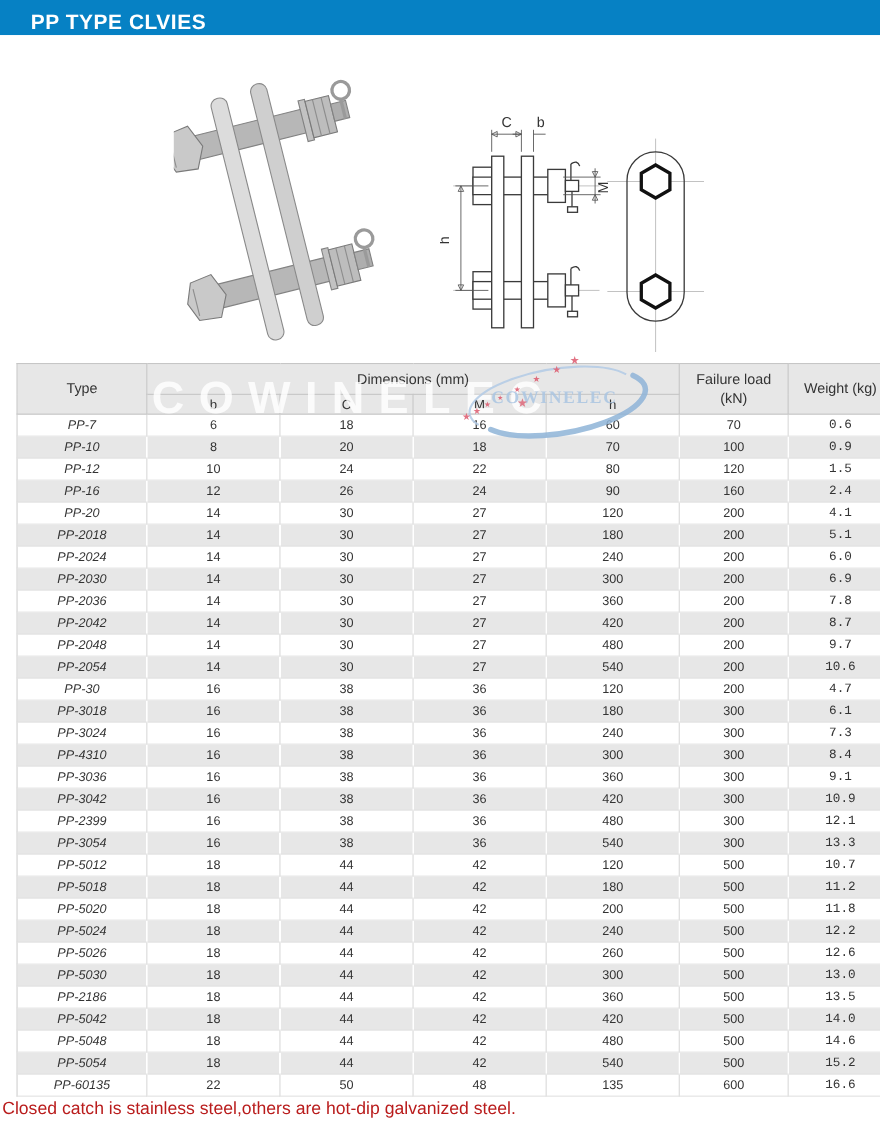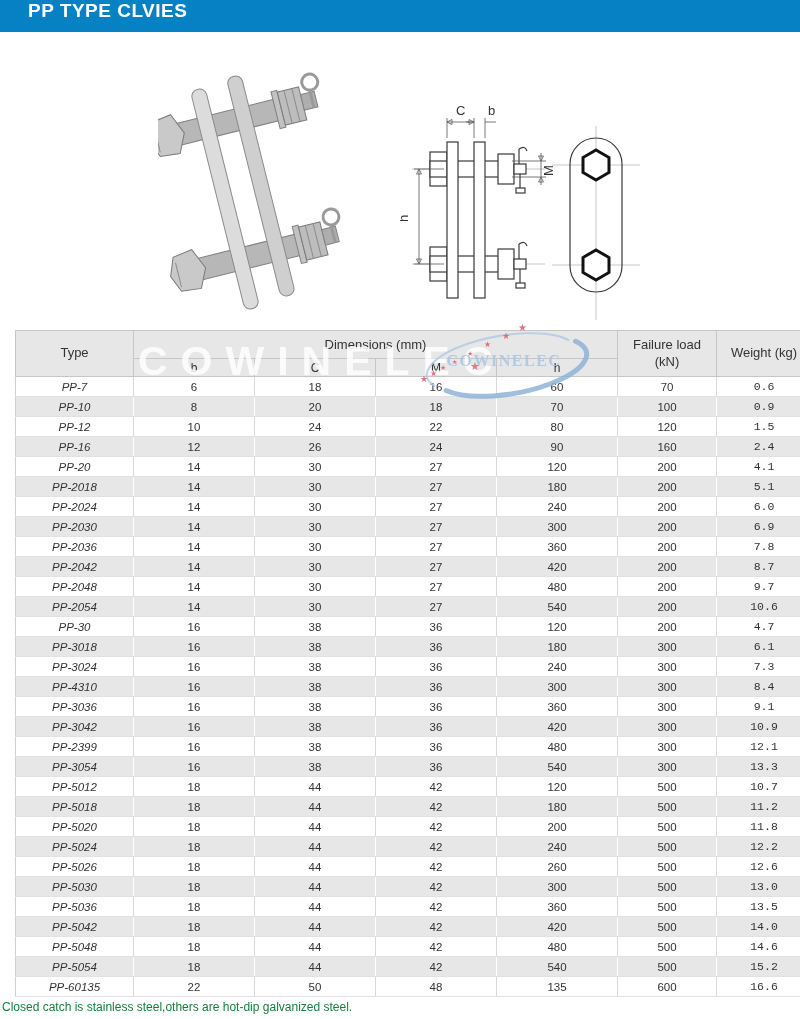--- a/index.html
+++ b/index.html
@@ -3,21 +3,21 @@
 <meta charset="utf-8">
 <style>
   * { margin:0; padding:0; box-sizing:border-box; }
   body {
     width:800px; height:1019px; background:#ffffff; overflow:hidden;
     font-family:"Liberation Sans", sans-serif; color:#333;
     position:relative;
   }
   .titlebar {
     height:32px; background:#0681c4; color:#fff;
-    display:flex; align-items:flex-start; padding-left:28px;
+    display:flex; align-items:flex-end; padding-left:28px;
     font-size:19px; font-weight:bold; letter-spacing:.5px;
   }
   .drawings {
     position:relative; height:298px; background:#fff;
   }
   .render3d   { position:absolute; left:158px; top:40px;  }
   .frontview  { position:absolute; left:400px; top:72px;  }
   .planview   { position:absolute; left:552px; top:92px;  }
 
   .tablewrap { position:relative; }
@@ -50,21 +50,21 @@
 
   .wm-bigtext {
     position:absolute; left:138px; top:8px; width:660px;
     font-size:41px; font-weight:bold; letter-spacing:13px;
     color:rgba(255,255,255,0.82); pointer-events:none; user-select:none;
     white-space:nowrap;
   }
   .wm-logo { position:absolute; left:412px; top:-16px; opacity:.85; pointer-events:none; }
 
   .note {
-    margin:3px 2px 0 2px; font-size:12px; color:#15803d;
+    margin:3px 2px 0 2px; font-size:16px; color:#b91c1c;
   }
 
   
   .dln   { stroke:#3a3a3a; stroke-width:1.2; fill:none; }
   .dfill { stroke:#3a3a3a; stroke-width:1.2; fill:#ffffff; }
   .cln   { stroke:#b9b9b9; stroke-width:0.8; fill:none; }
   .dim   { stroke:#555; stroke-width:0.8; fill:none; }
   .dtxt  { font-family:"Liberation Sans",sans-serif; font-size:13px; fill:#333; }
   .thick { stroke:#111; stroke-width:3; fill:#ffffff; }
 </style>
@@ -434,21 +434,21 @@
         <tr class="alt">
           <td>PP-5030</td>
           <td>18</td>
           <td>44</td>
           <td>42</td>
           <td>300</td>
           <td>500</td>
           <td>13.0</td>
         </tr>
         <tr>
-          <td>PP-5036</td>
+          <td>PP-2186</td>
           <td>18</td>
           <td>44</td>
           <td>42</td>
           <td>360</td>
           <td>500</td>
           <td>13.5</td>
         </tr>
         <tr class="alt">
           <td>PP-5042</td>
           <td>18</td>

